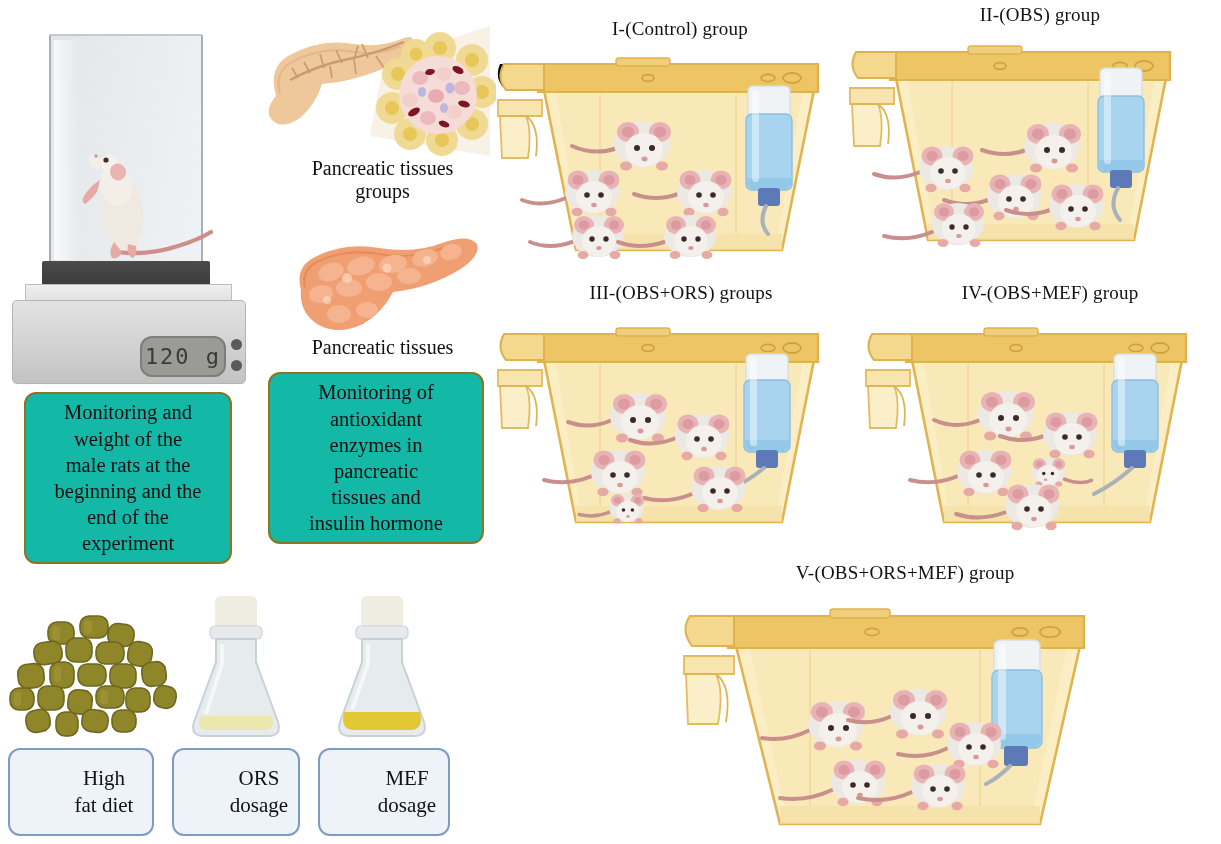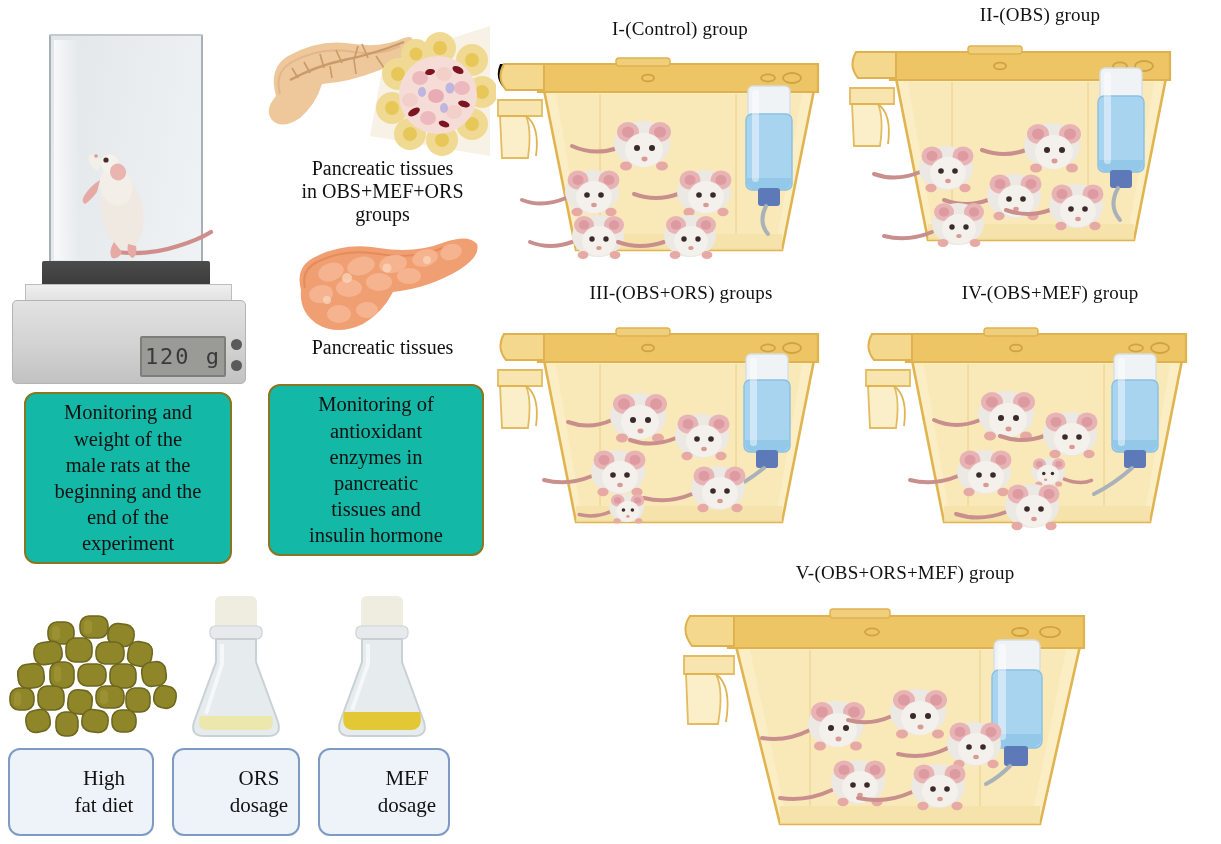--- a/index.html
+++ b/index.html
@@ -59,21 +59,21 @@
   .scale-mat{background:linear-gradient(180deg,#4b4b4b,#3b3b3b);border-radius:2px;}
   .glass-box{
     background:linear-gradient(100deg,rgba(223,228,231,.92),rgba(236,240,242,.82));
     border:2px solid #a9b0b5;border-top:2px solid #c3c9cd;
     border-radius:2px;
   }
   .glass-shine{
     background:linear-gradient(90deg,rgba(255,255,255,.75),rgba(255,255,255,0));
   }
   .lcd{
-    background:#9a9a96;border:2px solid #7d7d7a;border-radius:2px;
+    background:#9a9a96;border:2px solid #7d7d7a;border-radius:12px;
     color:#3a3a38;font-family:"DejaVu Sans Mono","Liberation Mono",monospace;
     font-size:22px;display:flex;align-items:center;justify-content:center;
     letter-spacing:2px;
   }
   .knob{background:#5a5a5a;border-radius:50%;}
 </style>
 </head>
 <body>
 
 <div class="abs" style="left:12px;top:24px;width:250px;height:345px;">
@@ -108,21 +108,21 @@
   <div>
     <div>Monitoring and</div>
     <div>weight of the</div>
     <div>male rats at the</div>
     <div>beginning and the</div>
     <div>end of the</div>
     <div>experiment</div>
   </div>
 </div>
 
-<div class="abs note-box" style="left:268px;top:384px;width:216px;height:172px;">
+<div class="abs note-box" style="left:268px;top:372px;width:216px;height:172px;">
   <div>
     <div>Monitoring of</div>
     <div>antioxidant</div>
     <div>enzymes in</div>
     <div>pancreatic</div>
     <div>tissues and</div>
     <div>insulin hormone</div>
   </div>
 </div>
 
@@ -178,21 +178,20 @@
   </g>
   <g fill="#b9b2e0" opacity=".9">
     <ellipse cx="192" cy="80" rx="4.5" ry="5.5"></ellipse>
     <ellipse cx="164" cy="84" rx="4" ry="5"></ellipse>
     <ellipse cx="186" cy="100" rx="4" ry="5"></ellipse>
   </g>
 </svg>
 
 <div class="abs cap" style="left:275px;top:157px;width:215px;">
   <div>Pancreatic tissues</div>
-  <div>in OBS+MEF+ORS</div>
   <div>groups</div>
 </div>
 
 <svg class="abs" style="left:287px;top:228px;" width="200" height="112" viewBox="0 0 200 112">
   <path d="M14 62 Q8 40 26 30 Q56 14 92 20 Q128 26 158 14 Q182 6 190 16 Q194 28 172 42
            Q142 60 106 64 Q96 84 76 96 Q50 108 30 96 Q12 84 14 62 Z" fill="#ef9f72"></path>
   <path d="M18 60 Q14 42 30 34 Q58 20 92 26 Q126 32 156 20" stroke="#e3834f" stroke-width="2" fill="none" opacity=".7"></path>
   <g fill="#f6b591" opacity=".95">
     <ellipse cx="44" cy="44" rx="13" ry="9" transform="rotate(-18 44 44)"></ellipse>
     <ellipse cx="74" cy="38" rx="14" ry="9" transform="rotate(-14 74 38)"></ellipse>

